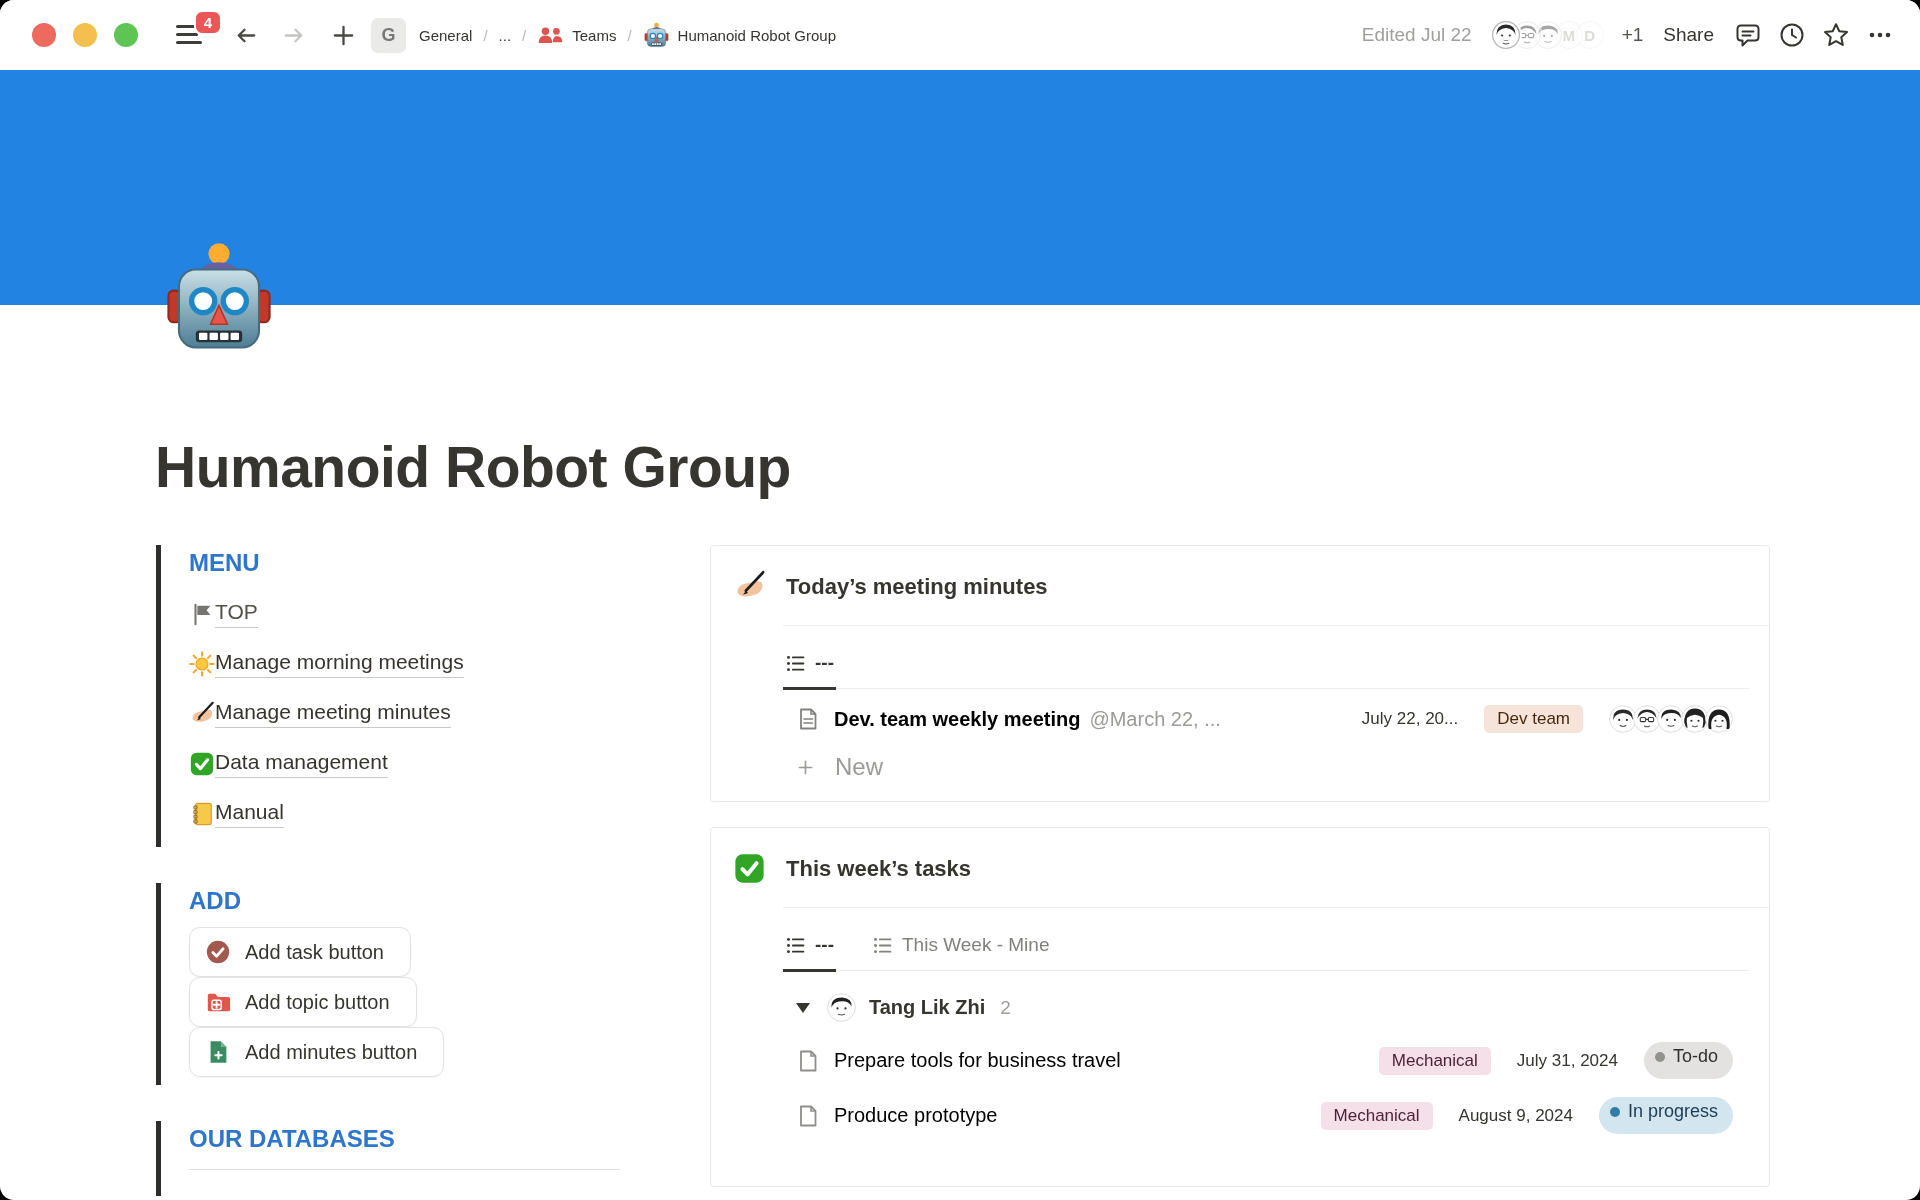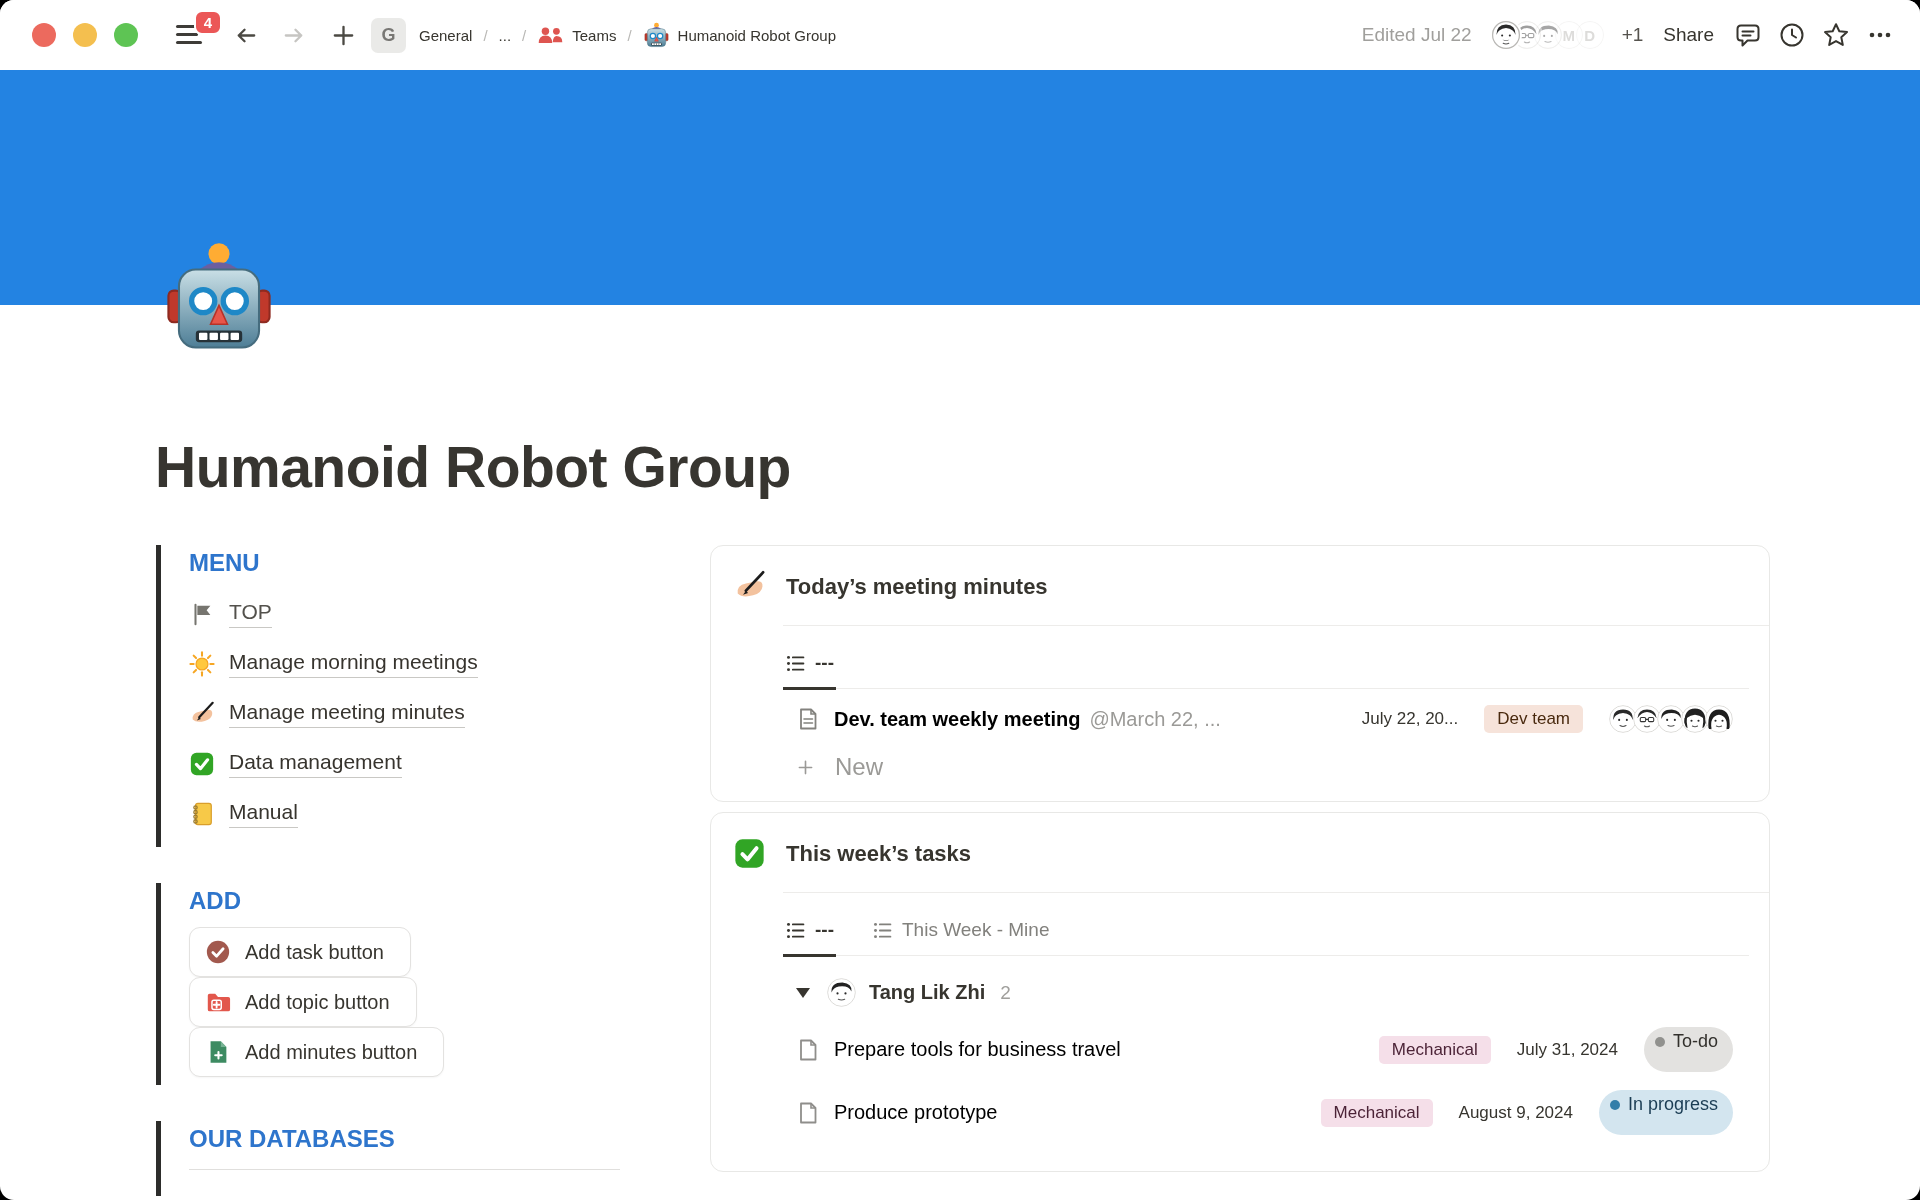--- a/index.html
+++ b/index.html
@@ -46,49 +46,49 @@
   .page-title { position:absolute; left:155px; top:434px; font-size:57px; font-weight:700; letter-spacing:-.5px; color:#373530; }
 
   
   .main { position:absolute; left:156px; top:545px; right:150px; display:flex; }
   .leftcol { width:464px; flex:0 0 464px; }
   .rightcol { flex:1; margin-left:90px; }
 
   
   .qblock { border-left:5px solid #2D2D2B; padding:2px 0 8px 28px; margin-bottom:36px; }
   .sec-title { font-size:24px; font-weight:700; color:#2E75CC; margin:2px 0 12px; }
-  .menu-item { display:flex; align-items:center; gap:14px; height:50px; font-size:21px; cursor:pointer; }
+  .menu-item { display:flex; align-items:center; height:50px; font-size:21px; cursor:pointer; }
   .menu-item .lbl { color:#37342E; font-weight:500; border-bottom:1.5px solid #C9C8C4; padding-bottom:3px; }
   .menu-item.muted .lbl { color:#53514C; font-weight:400; }
   .em26 { width:26px; height:26px; flex:0 0 26px; }
   .btn-stack { display:flex; flex-direction:column; margin-top:6px; align-items:flex-start; }
   .nbutton { display:flex; align-items:center; gap:14px; padding:11px 26px 11px 15px; border:1px solid #E3E2E0; border-radius:11px; background:#fff; box-shadow:0 1px 2px rgba(15,15,15,.04); font-size:20px; font-weight:500; color:#37352F; cursor:pointer; }
   .db-divider { height:1px; background:#E0DFDD; margin:16px 0 18px; }
 
   
-  .card { border:1px solid #E8E8E6; border-radius:13px; background:#fff; margin-bottom:10px; overflow:hidden; }
+  .card { border:1px solid #E8E8E6; border-radius:4px; background:#fff; margin-bottom:25px; overflow:hidden; }
   .card-head { display:flex; align-items:center; gap:20px; padding:24px 24px 22px 22px; }
   .card-title { font-size:22px; font-weight:700; color:#37352F; }
   .em32 { width:33px; height:33px; flex:0 0 33px; }
   .hdiv { height:1px; background:#EDECEA; margin-left:72px; }
   .tabs-row { display:flex; align-items:flex-end; gap:34px; margin:0 20px 0 72px; padding-top:26px; border-bottom:1px solid #EDECEA; }
   .vtab { display:flex; align-items:center; gap:9px; font-size:19px; padding:0 2px 14px; cursor:pointer; color:#82817D; }
   .vtab .li-ic { width:21px; height:21px; }
   .vtab.active { color:#37352F; font-weight:600; border-bottom:3px solid #37352F; margin-bottom:-1.5px; padding-bottom:12.5px; }
   .row { display:flex; align-items:center; margin:0 20px 0 72px; padding:16px 0 14px 13px; font-size:20px; }
   .row .doc { width:24px; height:24px; margin-right:14px; flex:0 0 24px; }
   .row-title { font-weight:600; color:#000000; cursor:pointer; white-space:nowrap; }
   .row-title.w500 { font-weight:500; }
   .mention { color:#9B9A97; margin-left:9px; white-space:nowrap; }
   .row-right { margin-left:auto; display:flex; align-items:center; gap:26px; padding-right:16px; }
   .date { font-size:17px; color:#37352F; white-space:nowrap; }
   .tag { font-size:17px; padding:4px 13px; border-radius:5px; white-space:nowrap; }
   .tag.beige { background:#F6E3DA; color:#49290E; }
   .tag.pink { background:#F5DFE9; color:#4C2337; }
-  .pill { display:flex; align-items:center; gap:8px; font-size:18px; padding:4px 15px 20px 11px; border-radius:999px; white-space:nowrap; }
+  .pill { display:flex; align-items:center; gap:8px; font-size:18px; padding:4px 15px 12px 11px; border-radius:999px; white-space:nowrap; }
   .pill .dot { width:10px; height:10px; border-radius:50%; }
   .pill.gray { background:#E3E2E0; color:#32302C; } .pill.gray .dot { background:#91918E; }
   .pill.blue { background:#D3E5EF; color:#1B3D54; } .pill.blue .dot { background:#337EA9; }
   .facestack { display:flex; }
   .facestack .fv { width:28px; height:28px; border-radius:50%; }
   .facestack .fv + .fv { margin-left:-4px; }
   .new-row { display:flex; align-items:center; gap:20px; margin:0 20px 0 72px; padding:6px 0 20px 13px; color:#9B9A97; font-size:24px; cursor:pointer; }
   .group-row { display:flex; align-items:center; margin:0 20px 0 72px; padding:22px 0 10px 13px; }
   .tri { width:0; height:0; border-left:7px solid transparent; border-right:7px solid transparent; border-top:10px solid #37352F; margin-right:17px; cursor:pointer; }
   .gr-av { width:29px; height:29px; border-radius:50%; margin-right:13px; }

